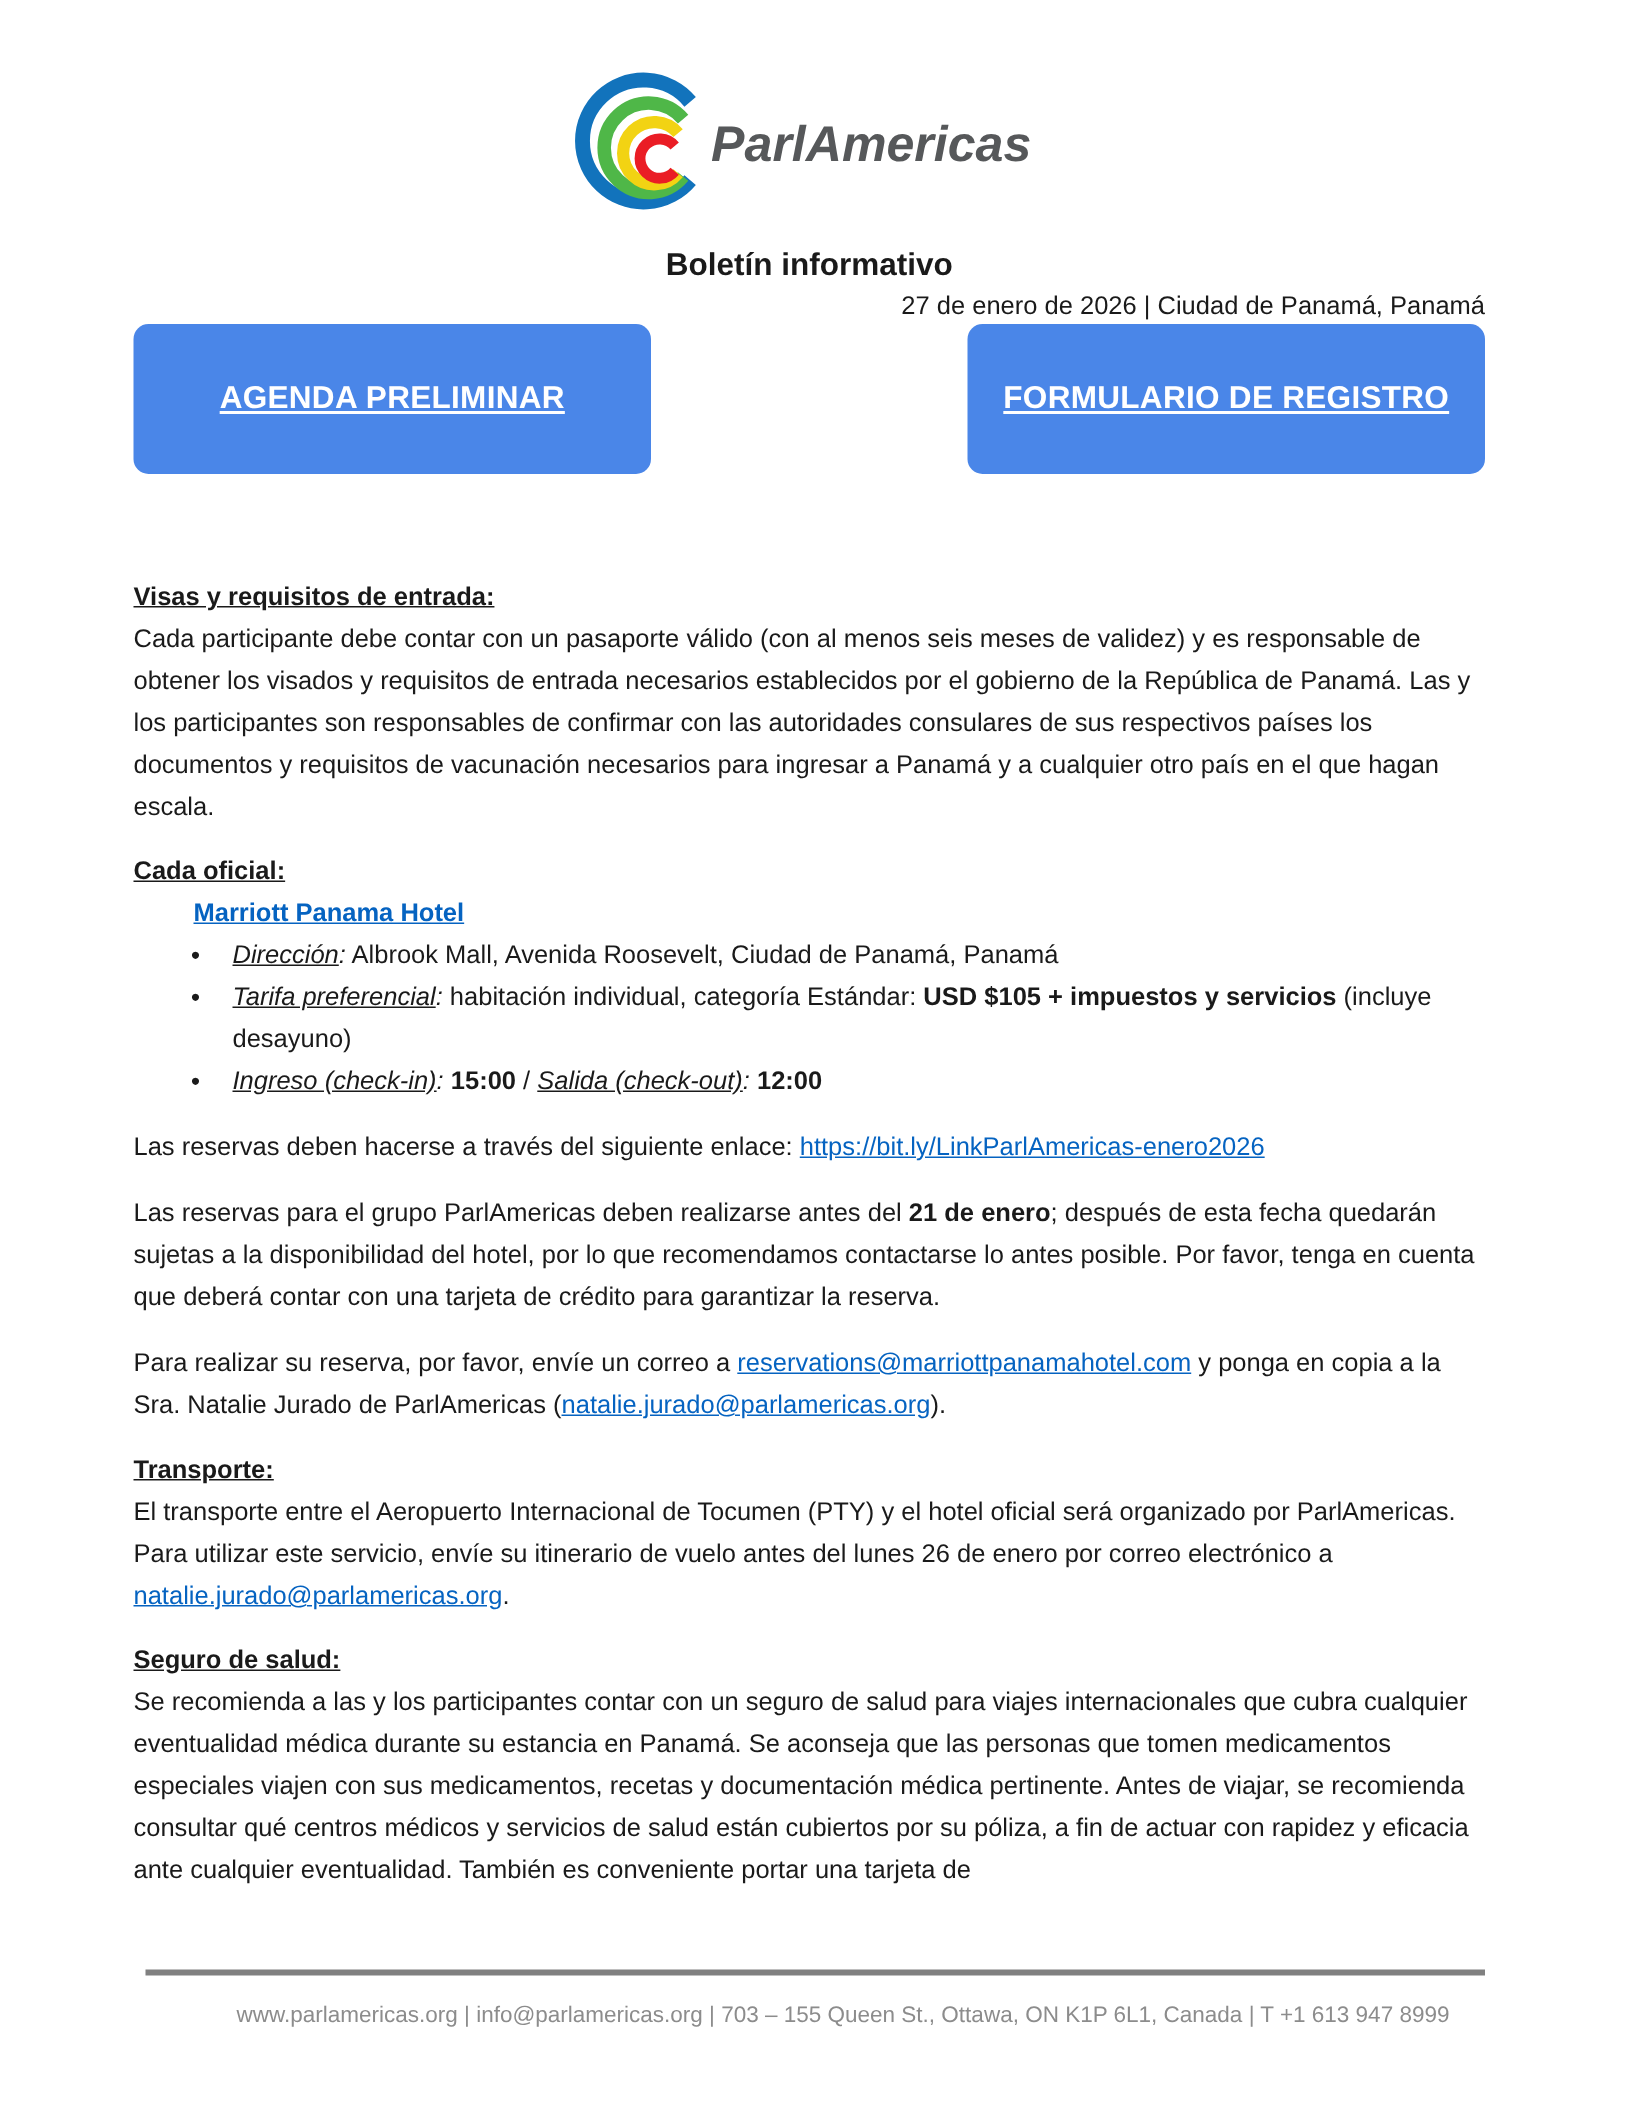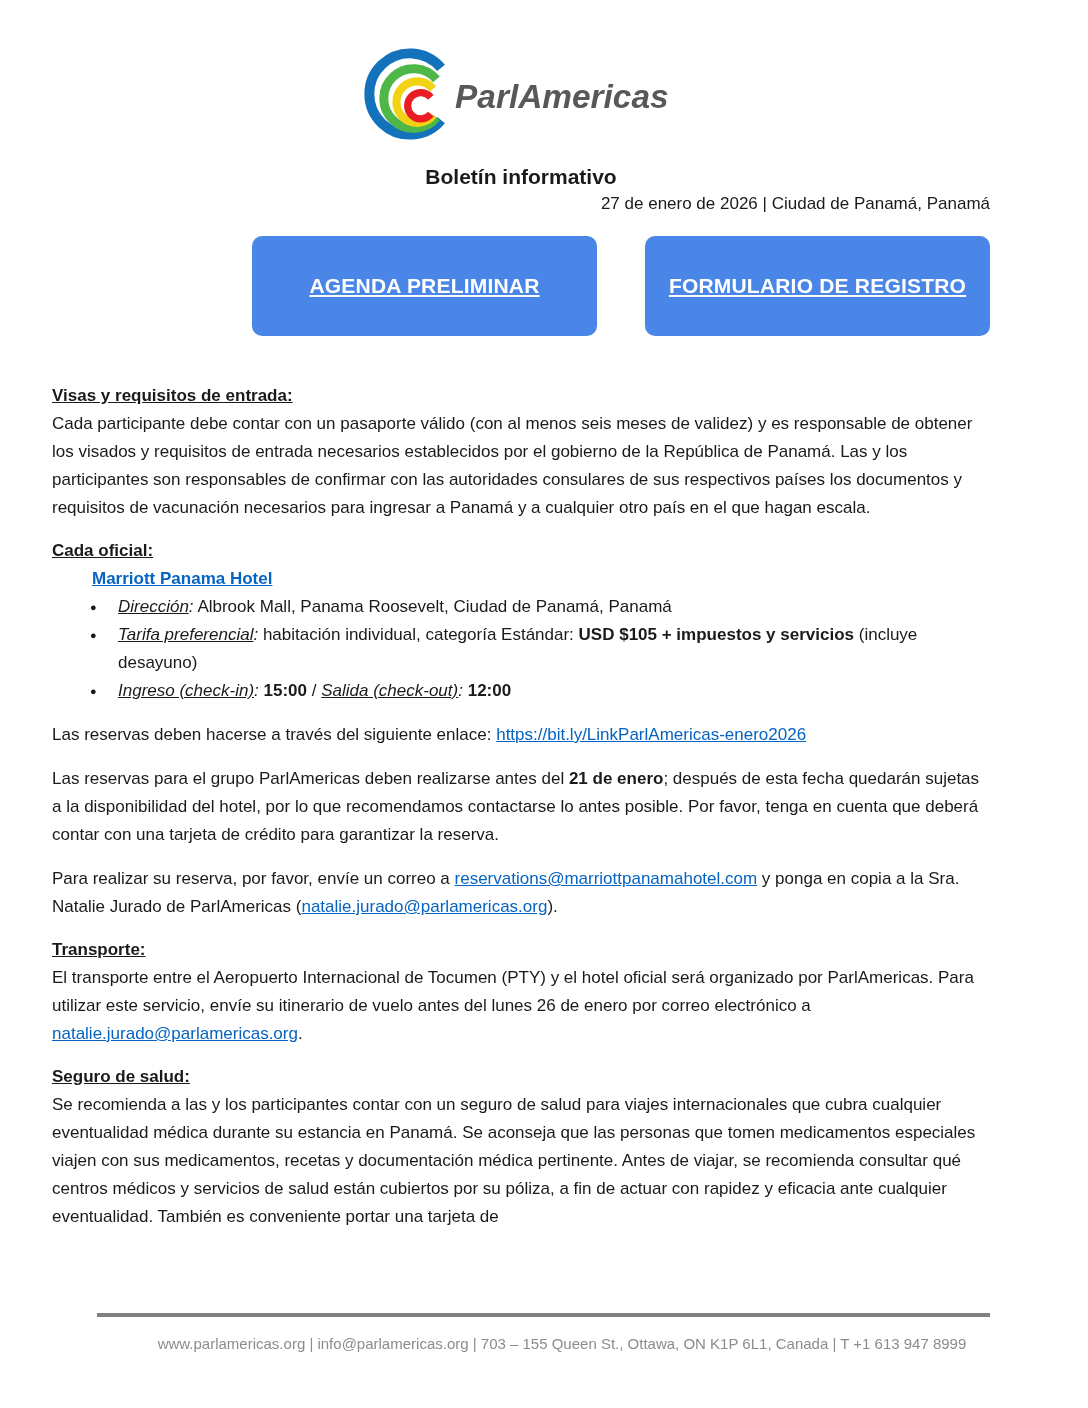--- a/index.html
+++ b/index.html
@@ -12,43 +12,43 @@
   * { box-sizing: border-box; }
   html, body { margin: 0; padding: 0; }
   body {
     width: 1088px; height: 1408px;
     background: #ffffff;
     color: var(--text);
     font-family: "Liberation Sans", "DejaVu Sans", sans-serif;
     position: relative;
     overflow: hidden;
   }
-  .content { padding: 42px 98px 0 52px; }
+  .content { padding: 42px 98px 0 89px; }
 
   .logo-wrap { text-align: center; }
   svg.logo { width: 316px; height: 104px; vertical-align: top; }
 
   .bulletin { text-align: center; font-weight: bold; font-size: 21px; line-height: 26px; margin-top: 18px; }
   .title { text-align: center; font-weight: bold; font-size: 18.5px; line-height: 28px; margin-top: 12px; }
   .dateline { text-align: right; font-size: 17px; line-height: 24px; margin-top: 2px; }
 
-  .btn-row { display: flex; justify-content: flex-end; gap: 48px; margin-top: 20px; }
+  .btn-row { display: flex; justify-content: space-between; gap: 28px; margin-top: 0; }
   .btn {
     width: 345px; height: 100px;
     background: var(--button_blue);
     border-radius: 10px;
     display: flex; align-items: center; justify-content: center;
     cursor: pointer;
   }
   .btn span {
     color: #ffffff; font-weight: bold; font-size: 21px;
     text-decoration: underline; letter-spacing: 0.2px;
   }
 
-  .section-first { margin-top: 46px; }
+  .section-first { margin-top: 68px; }
   .section { margin-top: 15px; }
   .heading, .para, li { font-size: 17px; line-height: 28px; }
   .heading, .para { margin: 0; }
   .mt { margin-top: 16px; }
 
   .seg-n { }
   .seg-b { font-weight: bold; }
   .seg-i { font-style: italic; }
   .seg-lab { font-style: italic; text-decoration: underline; }
   .seg-hu { font-weight: bold; text-decoration: underline; }
@@ -95,21 +95,21 @@
     <p class="heading"><span class="seg-hu">Visas y requisitos de entrada:</span></p>
     <p class="para"><span class="seg-n">Cada participante debe contar con un pasaporte válido (con al menos seis meses de validez) y es responsable de obtener los visados y requisitos de entrada necesarios establecidos por el gobierno de la República de Panamá. Las y los participantes son responsables de confirmar con las autoridades consulares de sus respectivos países los documentos y requisitos de vacunación necesarios para ingresar a Panamá y a cualquier otro país en el que hagan escala.</span></p>
   </div>
 
   <div class="section">
     <p class="heading"><span class="seg-hu">Cada oficial:</span></p>
     <p class="para"><a class="seg-blink" href="#">Marriott Panama Hotel</a></p>
     <ul class="hotel-list">
       <li>
         <span class="bullet">●</span>
-        <span><span class="seg-lab">Dirección</span><span class="seg-i">:</span><span class="seg-n"> Albrook Mall, Panama Roosevelt, Ciudad de Panamá, Panamá</span></span>
+        <span><span class="seg-lab">Dirección</span><span class="seg-i">:</span><span class="seg-n"> Albrook Mall, Avenida Roosevelt, Ciudad de Panamá, Panamá</span></span>
       </li>
       <li>
         <span class="bullet">●</span>
         <span><span class="seg-lab">Tarifa preferencial</span><span class="seg-i">:</span><span class="seg-n"> habitación individual, categoría Estándar: </span><span class="seg-b">USD $105 + impuestos y servicios</span><span class="seg-n"> (incluye desayuno)</span></span>
       </li>
       <li>
         <span class="bullet">●</span>
         <span><span class="seg-lab">Ingreso (check-in)</span><span class="seg-i">:</span><span class="seg-n"> </span><span class="seg-b">15:00</span><span class="seg-n"> / </span><span class="seg-lab">Salida (check-out)</span><span class="seg-i">:</span><span class="seg-n"> </span><span class="seg-b">12:00</span></span>
       </li>
     </ul>

